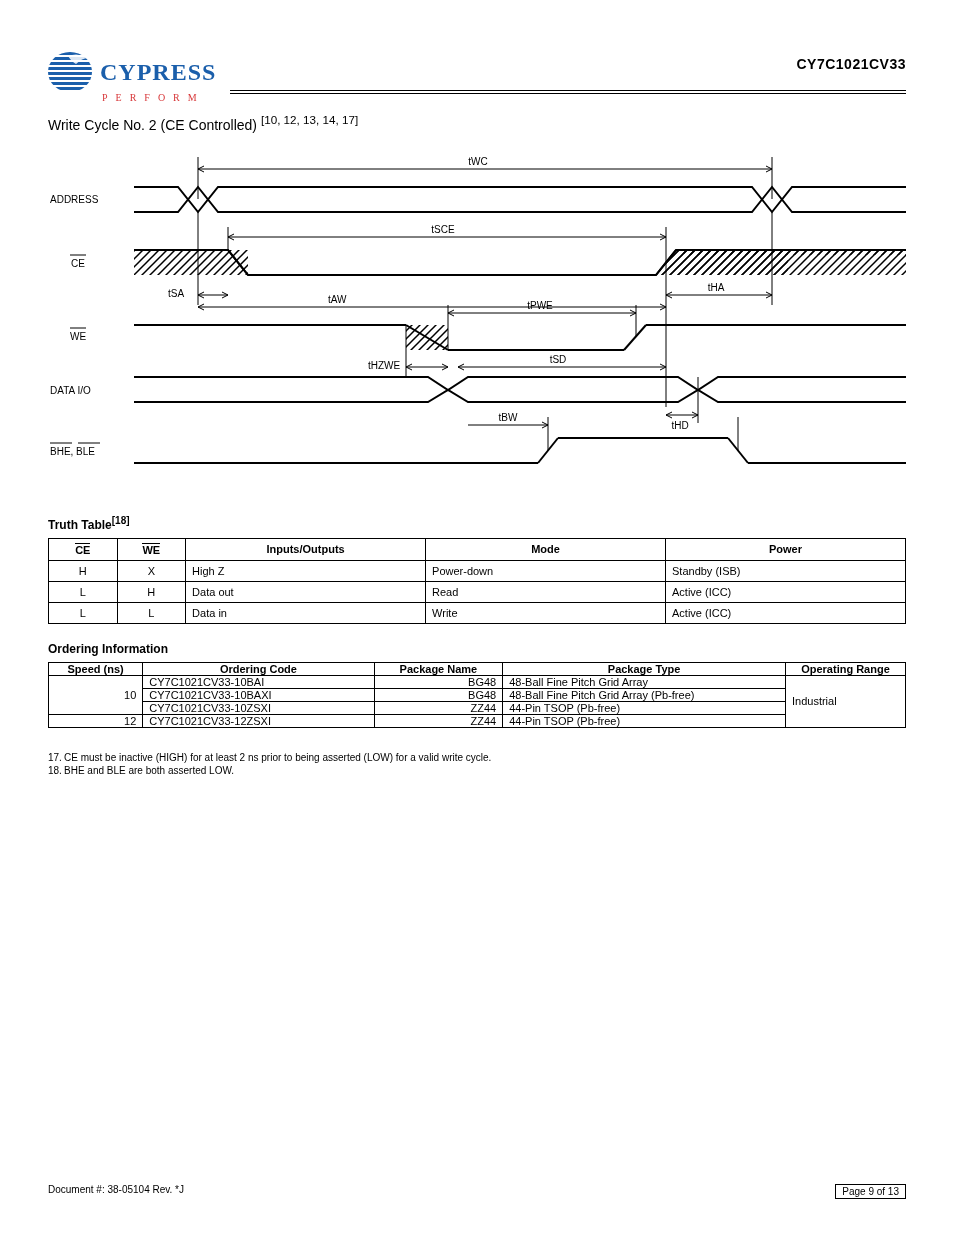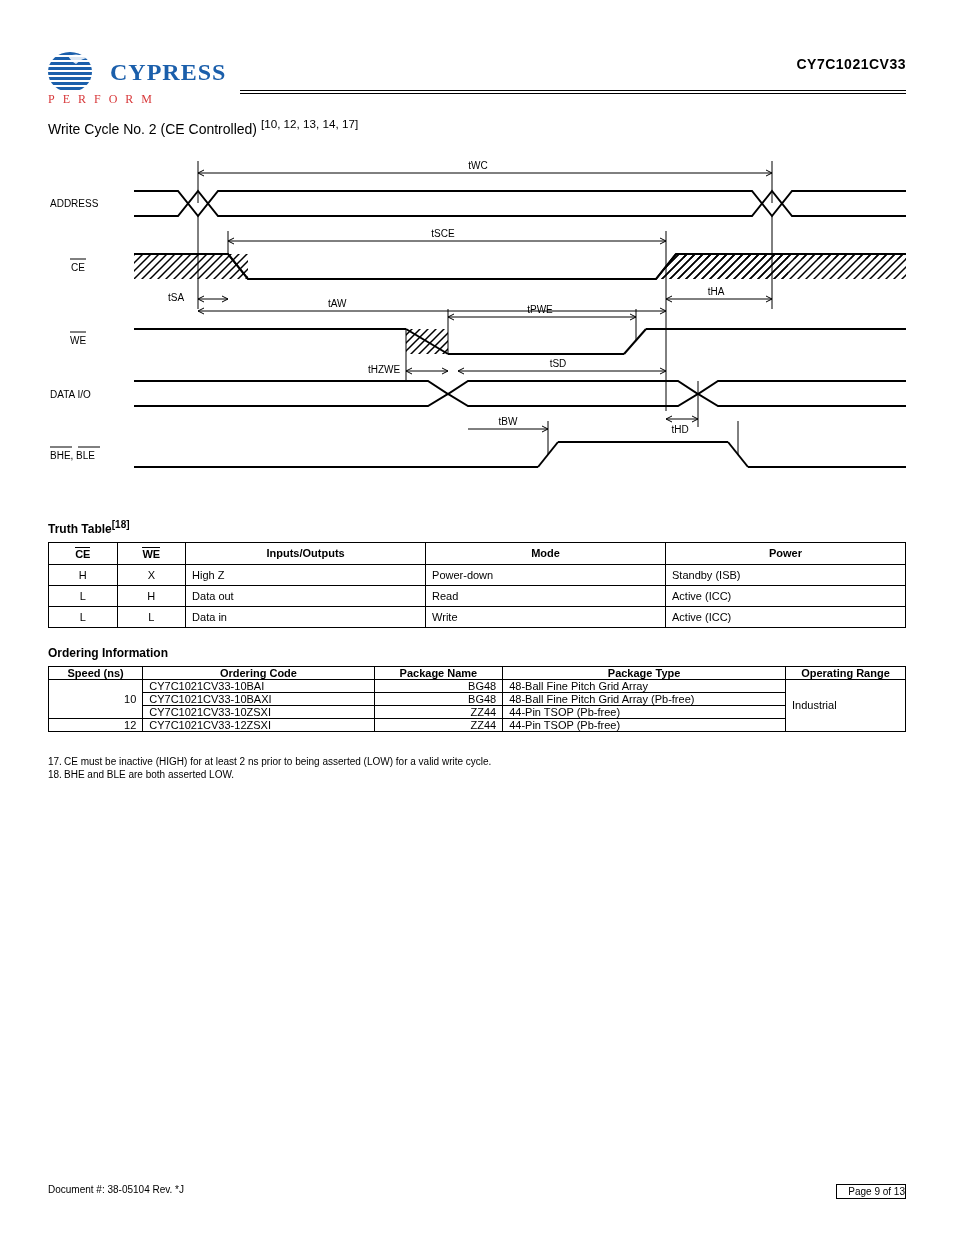--- a/index.html
+++ b/index.html
@@ -20,40 +20,41 @@
   }
   .logo-block {
     display: flex;
     flex-direction: column;
     align-items: flex-start;
     margin-right: 4px;
   }
   .logo-top {
     display: flex;
     align-items: center;
-    gap: 14px;
+    gap: 4px;
   }
   .logo-globe {
     width: 48px;
     height: 44px;
     position: relative;
   }
   .logo-globe svg { display:block; }
   .logo-text-main {
     font-size: 24px;
     font-weight: 600;
     letter-spacing: 1px;
     color: #1b5fab;
     font-family: Georgia, 'Times New Roman', serif;
   }
   .logo-sub {
-    font-size: 12px;
+    font-size: 10px;
     letter-spacing: 8px;
     color: #d8383a;
     font-family: Georgia, serif;
+    margin-left: 54px;
     margin-top: -2px;
   }
   .header-rule {
     flex: 1;
     margin-left: 10px;
     margin-top: 40px;
   }
   .header-rule .dbl {
     height: 4px;
     border-top: 1.5px solid #000;
@@ -128,21 +129,21 @@
     position: absolute;
     bottom: 36px;
     left: 48px;
     right: 48px;
     display: flex;
     justify-content: space-between;
     font-size: 10px;
   }
   .footer .page {
     border: 1px solid #000;
-    padding: 1px 0;
+    padding: 1px 6px;
     text-align: right;
     min-width: 70px;
   }
 
   .sig-label { font-size: 10px; }
 
   
 </style>
 </head>
 <body>

